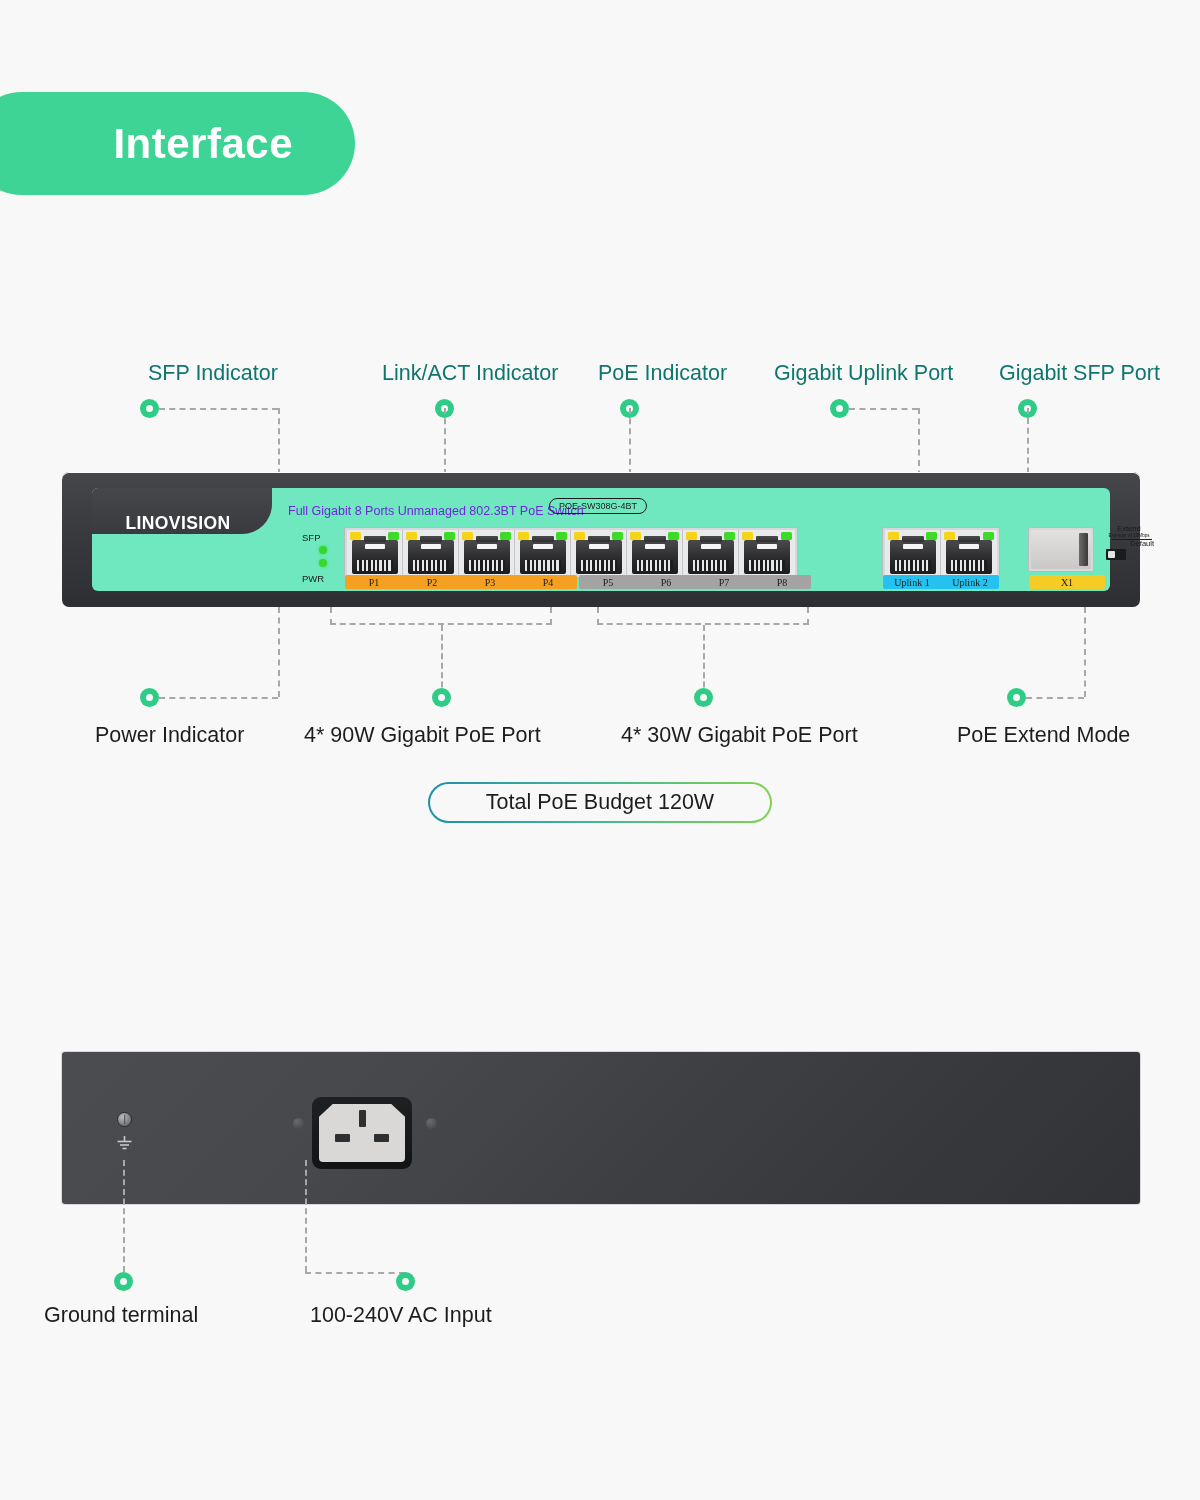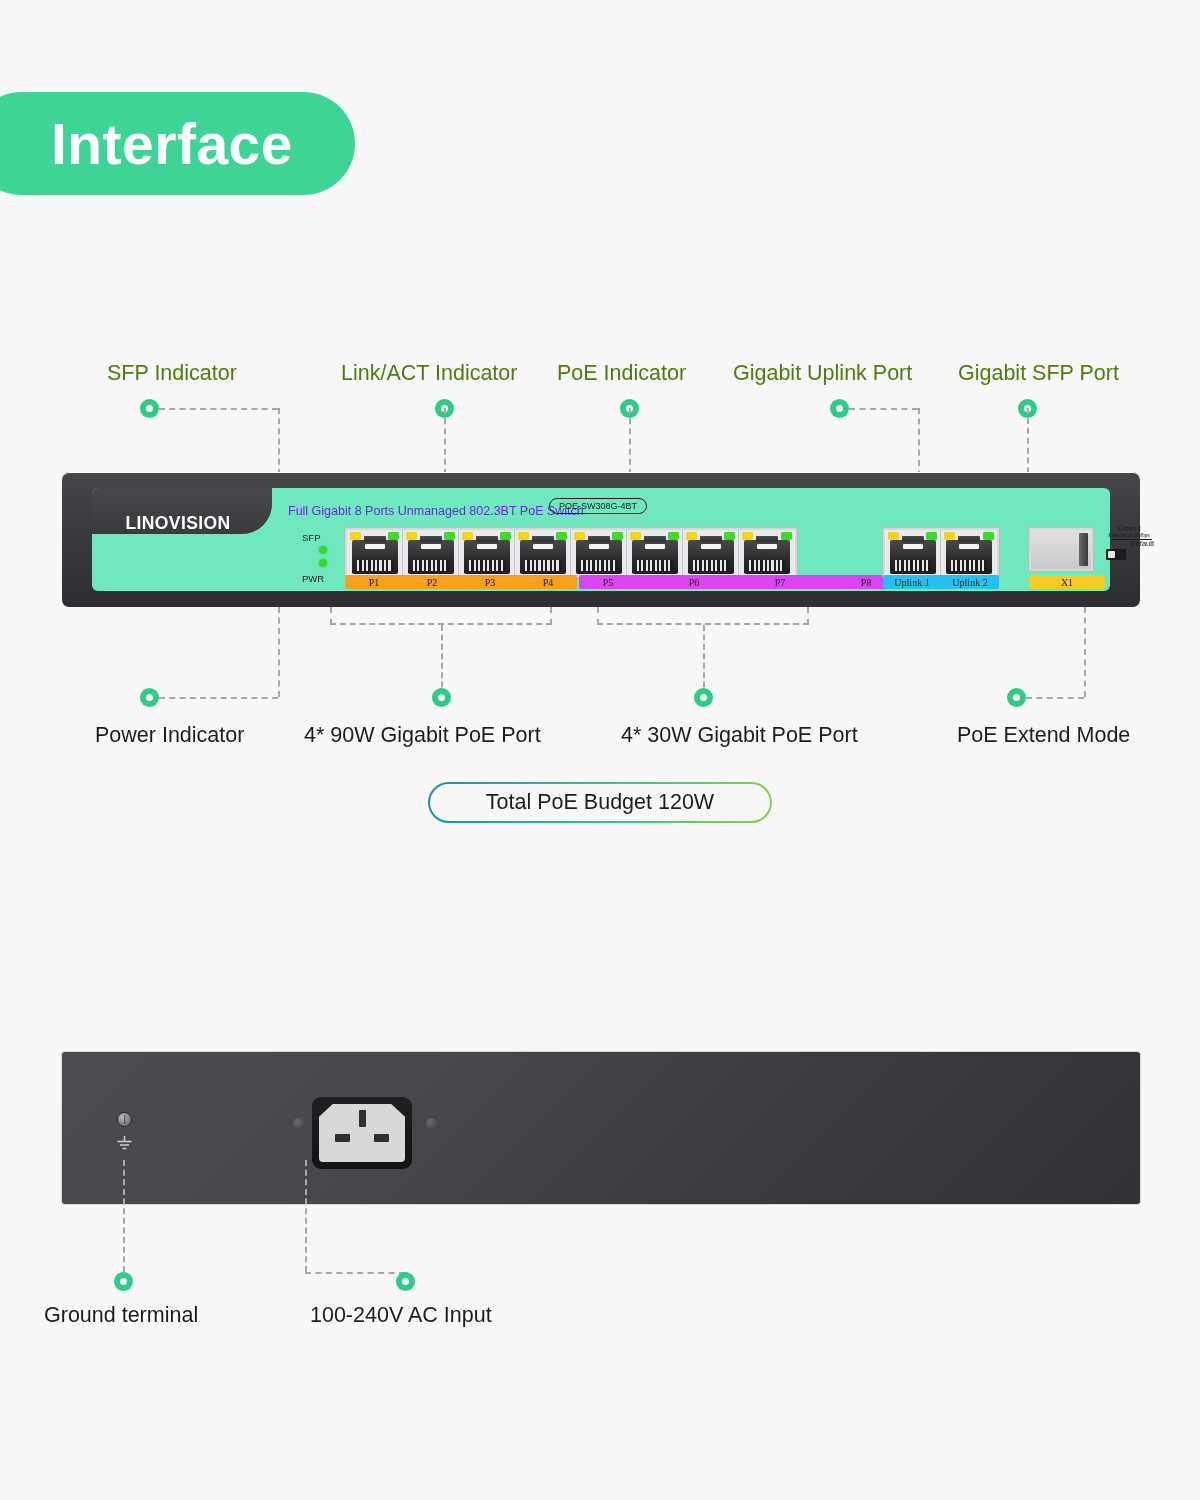--- a/index.html
+++ b/index.html
@@ -14,26 +14,26 @@
   
   .header-pill {
     position: absolute; left: -30px; top: 92px;
     width: 385px; height: 103px;
     background: #3ed495;
     border-radius: 52px;
     display: flex; align-items: center; justify-content: flex-end;
     padding-right: 62px;
   }
   .header-pill .title {
-    color: #ffffff; font-size: 57px; font-weight: bold; letter-spacing: 0.5px; margin-left: 12px;
+    color: #ffffff; font-size: 42px; font-weight: bold; letter-spacing: 0.5px; margin-left: 12px;
   }
 
   
   .callout-label {
-    position: absolute; color: #4d7c0f; font-size: 21.5px; white-space: nowrap;
+    position: absolute; color: #0f766e; font-size: 21.5px; white-space: nowrap; margin-left: 41px;
   }
 
   
   .dot {
     position: absolute; width: 19px; height: 19px; border-radius: 50%;
     background: #2ecc87;
     display: flex; align-items: center; justify-content: center;
   }
   .dot::after {
     content: ""; width: 7px; height: 7px; border-radius: 50%; background: #f7f8f7;
@@ -154,21 +154,21 @@
   .port-labels {
     position: absolute; display: flex;
     border-radius: 2px; overflow: hidden; font-family: Liberation Serif, serif;
   }
   .port-labels .plbl {
     font-size: 10px; color: #1b1b1b;
     display: flex; align-items: center; justify-content: center;
     height: 14px;
   }
   .bank-orange { background: #f5a020; }
-  .bank-mint   { background: #d946ef; gap: 28px; }
+  .bank-mint   { background: #a3a3a3; }
   .bank-cyan   { background: #25c2f0; }
   .bank-yellow { background: #f5cb26; }
 
   
   .sfp-cage {
     position: absolute;
     width: 66px; height: 45px;
     background: #d6d8da; border: 1px solid #b9bbbe; border-radius: 2px;
     padding: 2px;
   }

